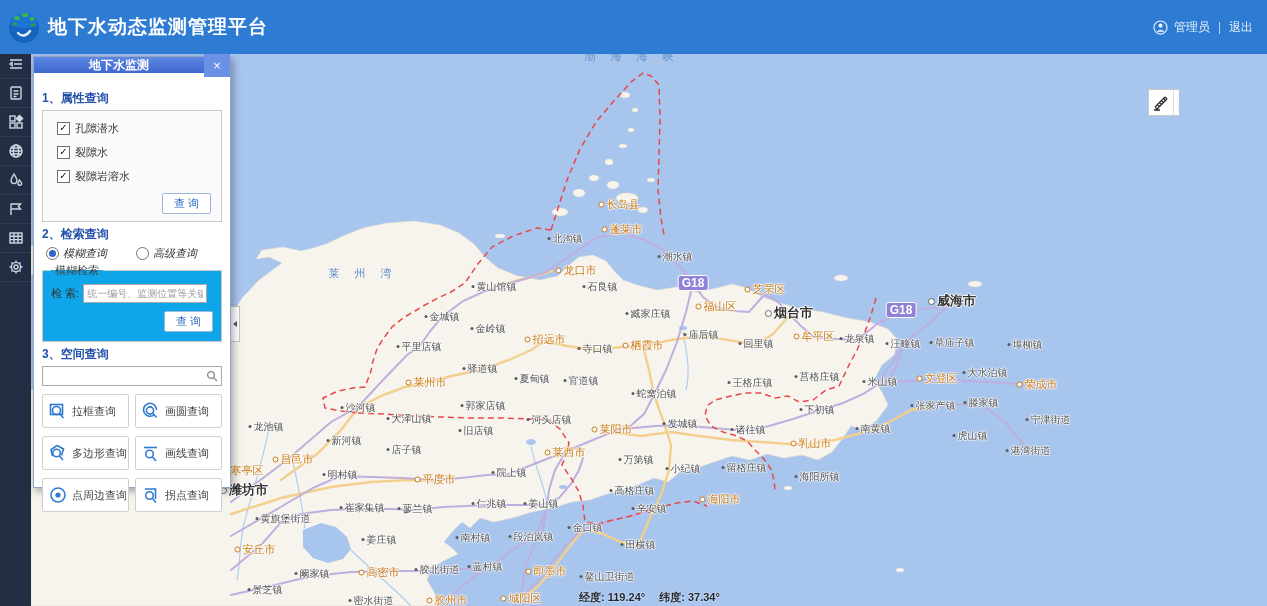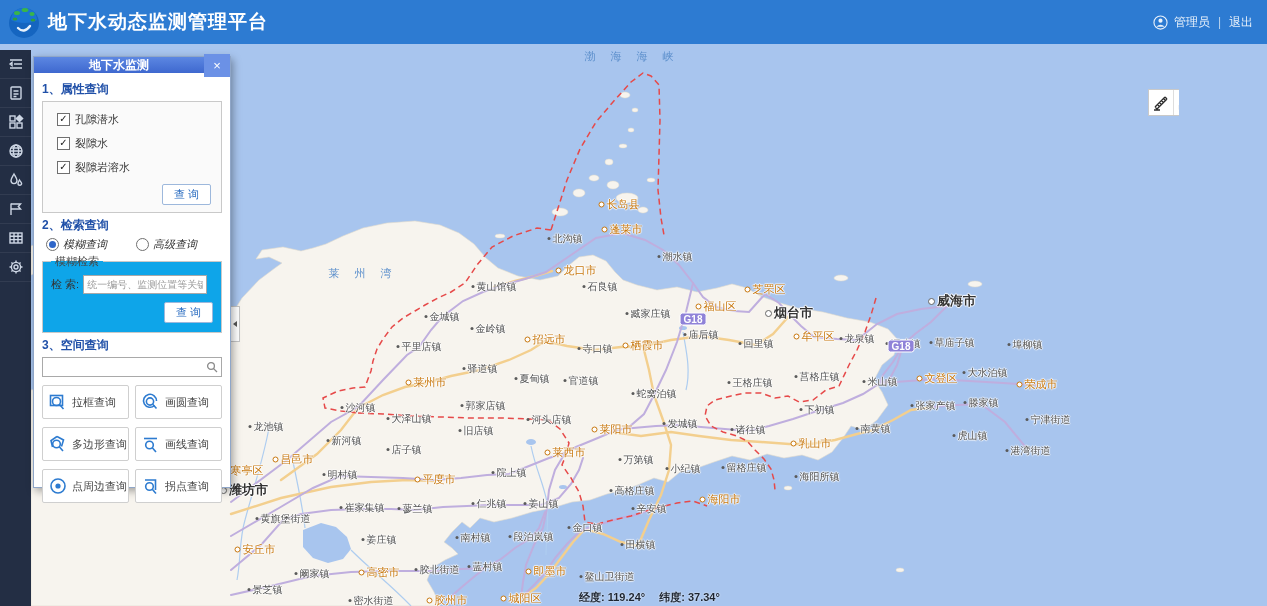--- a/index.html
+++ b/index.html
@@ -1,18 +1,18 @@
 <!DOCTYPE html>
 <html><head>
 <meta charset="utf-8">
 <style>
   html,body{margin:0;padding:0;width:1267px;height:606px;overflow:hidden;
     font-family:"Liberation Sans","DejaVu Sans",sans-serif;background:#a8c5ee;}
   
-  .hdr{position:absolute;left:0;top:0;width:1267px;height:44px;background:#2d7bd2;
+  .hdr{position:absolute;left:0;top:0;width:1267px;height:54px;background:#2d7bd2;
     display:flex;align-items:center;z-index:50;}
   .logo{width:36px;height:36px;margin-left:6px;}
   .hdr-title{color:#fff;font-size:19px;font-weight:bold;letter-spacing:1px;margin-left:6px;}
   .hdr-right{margin-left:auto;display:flex;align-items:center;color:#eaf2fb;font-size:12px;
     gap:6px;padding-right:14px;}
   .hdr-right .sep{color:#bcd4ee;margin:0 2px;}
   
   .sbar{position:absolute;left:0;top:50px;width:31px;height:556px;background:#232e44;z-index:40;}
   .sbar .it{width:31px;height:28px;display:flex;align-items:center;justify-content:center;
     border-bottom:1px solid rgba(255,255,255,.07);cursor:pointer;}
@@ -26,22 +26,22 @@
   .mlbl.town::before{content:'';display:inline-block;width:3px;height:3px;background:#5a5a5a;
     border-radius:50%;margin-right:2px;vertical-align:2px;}
   .mlbl.county{font-size:11px;color:#c8780f;}
   .mlbl.county::before{content:'';display:inline-block;width:4px;height:4px;background:#fff;
     border:1px solid #c8780f;border-radius:50%;margin-right:2px;}
   .mlbl.city{font-size:13px;font-weight:bold;color:#333;}
   .mlbl.city::before{content:'';display:inline-block;width:5px;height:5px;background:#fff;
     border:1px solid #666;border-radius:50%;margin-right:2px;}
   .mlbl.sea{font-size:11px;color:#5d90cc;letter-spacing:6px;text-shadow:none;}
   .rbadge{position:absolute;transform:translate(-50%,-50%);background:#8f82d8;color:#fff;
-    font-size:10px;font-weight:bold;padding:0 3px;border:1px solid #fff;border-radius:3px;
-    pointer-events:none;margin-top:36px;}
+    font-size:12px;font-weight:bold;padding:0 3px;border:1px solid #fff;border-radius:3px;
+    pointer-events:none;}
   .coords{position:absolute;left:548px;top:540px;font-size:11px;font-weight:bold;color:#1c2430;
     text-shadow:0 0 2px #fff;display:flex;gap:14px;}
   .coords span{white-space:nowrap;}
   
   .tools{position:absolute;left:1117px;top:39px;height:25px;display:flex;background:#fff;
     border:1px solid #c9c9c9;}
   .tools .tb{width:24px;height:25px;display:flex;align-items:center;justify-content:center;
     border-right:1px solid #ddd;cursor:pointer;background:#fff;}
   .tools .tb:last-child{border-right:none;}
   .tools svg{stroke:#2b2b2b;fill:none;stroke-width:1.3;}
@@ -61,21 +61,21 @@
     border:1px solid #c5c5c5;display:flex;align-items:center;justify-content:center;cursor:pointer;}
   .ctab::after{content:'';border-top:3px solid transparent;border-bottom:3px solid transparent;
     border-right:4px solid #555;}
   
   .panel{position:absolute;left:33px;top:56px;width:196px;height:430px;background:#fff;
     border:1px solid #8fa6c8;box-shadow:2px 3px 8px rgba(0,0,0,.35);z-index:45;font-size:11px;}
   .p-hdr{height:16px;background:linear-gradient(#5c87e2,#3e68cf);display:flex;align-items:center;}
   .p-title{flex:1;text-align:center;color:#fff;font-size:12px;font-weight:bold;}
   .p-close{width:26px;height:23px;background:#6b91e6;color:#fff;font-size:13px;line-height:23px;
     text-align:center;cursor:pointer;}
-  .p-body{padding:4px 8px;}
+  .p-body{padding:13px 8px;}
   .sec-title{color:#2050a8;font-weight:bold;font-size:12px;margin:4px 0 3px;}
   .box{border:1px solid #c9c9c9;background:#fafafa;padding:6px 10px 6px 14px;}
   .chk-row{display:flex;align-items:center;gap:5px;color:#333;margin:4px 0 9px;}
   .cb{width:11px;height:11px;border:1px solid #6f6f6f;background:#fff;font-size:10px;
     line-height:10px;text-align:center;color:#1a1a1a;cursor:pointer;}
   .btn-q{display:block;margin:2px 0 1px auto;background:#fff;border:1px solid #9db8dc;
     color:#2a6cc0;font-size:11px;padding:2px 11px;border-radius:2px;cursor:pointer;white-space:nowrap;}
   .radio-row{display:flex;gap:29px;margin:1px 0 2px 4px;color:#333;align-items:center;font-style:italic;}
   .radio-row .r{display:flex;align-items:center;gap:4px;cursor:pointer;}
   .rb{width:11px;height:11px;border:1px solid #707070;border-radius:50%;position:relative;background:#fff;}

